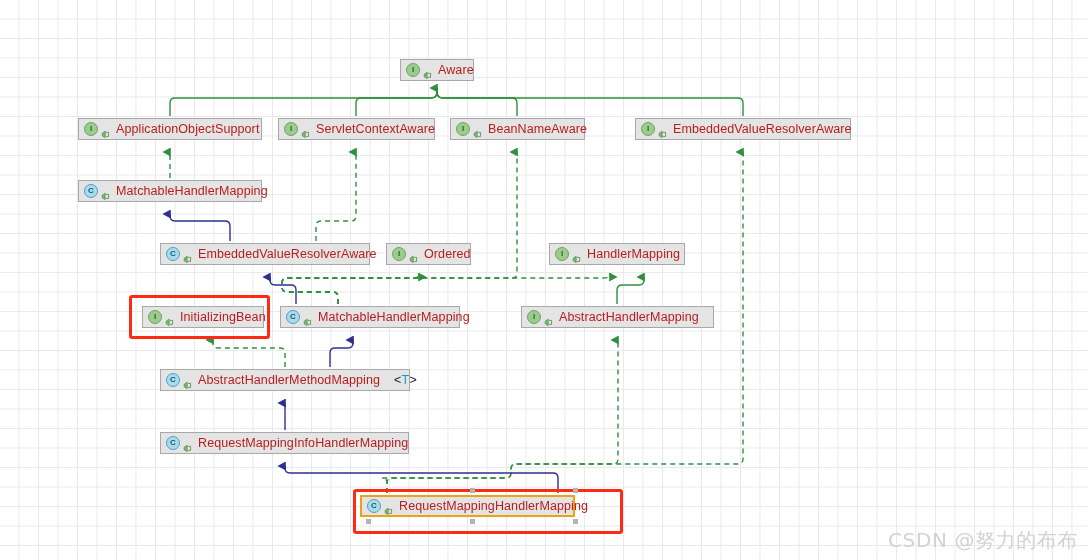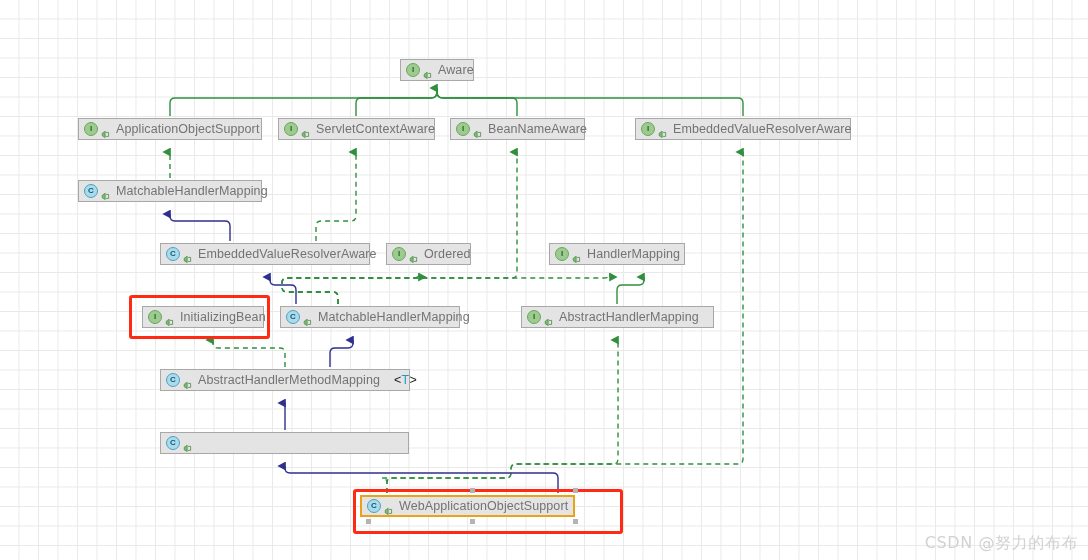--- a/index.html
+++ b/index.html
@@ -37,21 +37,21 @@
     background: #e4e4e4;
     border: 1px solid #a8a8a8;
     display: flex;
     align-items: center;
     padding: 0 7px 0 5px;
     white-space: nowrap;
     z-index: 5;
   }
   .node-label {
     font-size: 12.5px;
-    color: #737373;
+    color: #b91c1c;
     line-height: 1;
     letter-spacing: 0.1px;
   }
   .generic {
     font-size: 12.5px;
     color: #222222;
     margin-left: 14px;
     letter-spacing: 0.2px;
   }
   .generic i {
@@ -104,21 +104,21 @@
     position: absolute;
     width: 5px;
     height: 5px;
     background: #b4b4b4;
     z-index: 8;
   }
   #watermark {
     position: absolute;
     right: 10px;
     bottom: 6px;
-    font-size: 16px;
+    font-size: 20px;
     color: #d2d2d2;
     letter-spacing: 0.6px;
     z-index: 9;
     white-space: nowrap;
     font-family: "DejaVu Sans", sans-serif;
   }
 </style>
 </head>
 <body>
 
@@ -337,31 +337,32 @@
   </div>
 
   <div class="node" style="left:160px; top:432px; width:249px;">
     <span class="icon-class">C</span>
     <span class="icon-vis">
       <svg width="9" height="9" viewBox="0 0 9 9">
           <path d="M1.2 3.2 L4.2 1.2 L4.2 7.6 L1.2 5.8 Z" fill="#74c06a" stroke="#3e7a36" stroke-width="0.6"></path>
           <path d="M5 2.4 L7.6 2.4 L7.6 6.4 L5 6.4" fill="none" stroke="#3e7a36" stroke-width="0.7"></path>
         </svg>
     </span>
+    <span class="node-label">RequestMappingInfoHandlerMapping</span>
   </div>
 
   <div class="node selected" style="left:360px; top:495px; width:215px;">
     <span class="icon-class">C</span>
     <span class="icon-vis">
       <svg width="9" height="9" viewBox="0 0 9 9">
           <path d="M1.2 3.2 L4.2 1.2 L4.2 7.6 L1.2 5.8 Z" fill="#74c06a" stroke="#3e7a36" stroke-width="0.6"></path>
           <path d="M5 2.4 L7.6 2.4 L7.6 6.4 L5 6.4" fill="none" stroke="#3e7a36" stroke-width="0.7"></path>
         </svg>
     </span>
-    <span class="node-label">WebApplicationObjectSupport</span>
+    <span class="node-label">RequestMappingHandlerMapping</span>
   </div>
 
   <div class="sel-handle" style="left:470px; top:488px;"></div>
   <div class="sel-handle" style="left:470px; top:519px;"></div>
   <div class="sel-handle" style="left:573px; top:488px;"></div>
   <div class="sel-handle" style="left:573px; top:519px;"></div>
   <div class="sel-handle" style="left:366px; top:519px;"></div>
 
   <div class="highlight-red" style="left:129px; top:295px; width:141px; height:44px;"></div>
   <div class="highlight-red" style="left:353px; top:489px; width:270px; height:45px;"></div>

